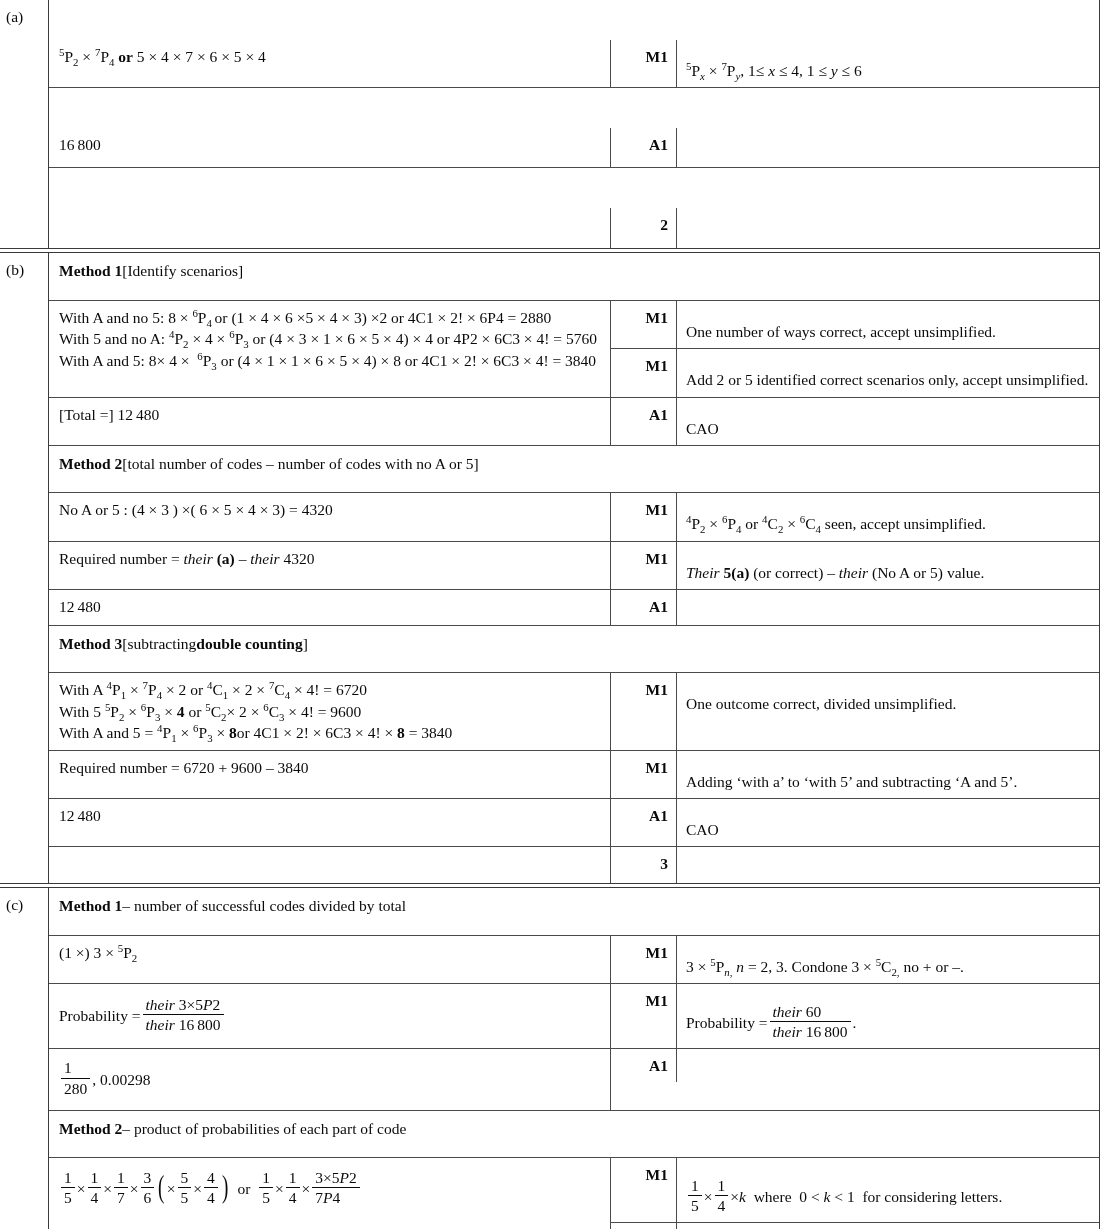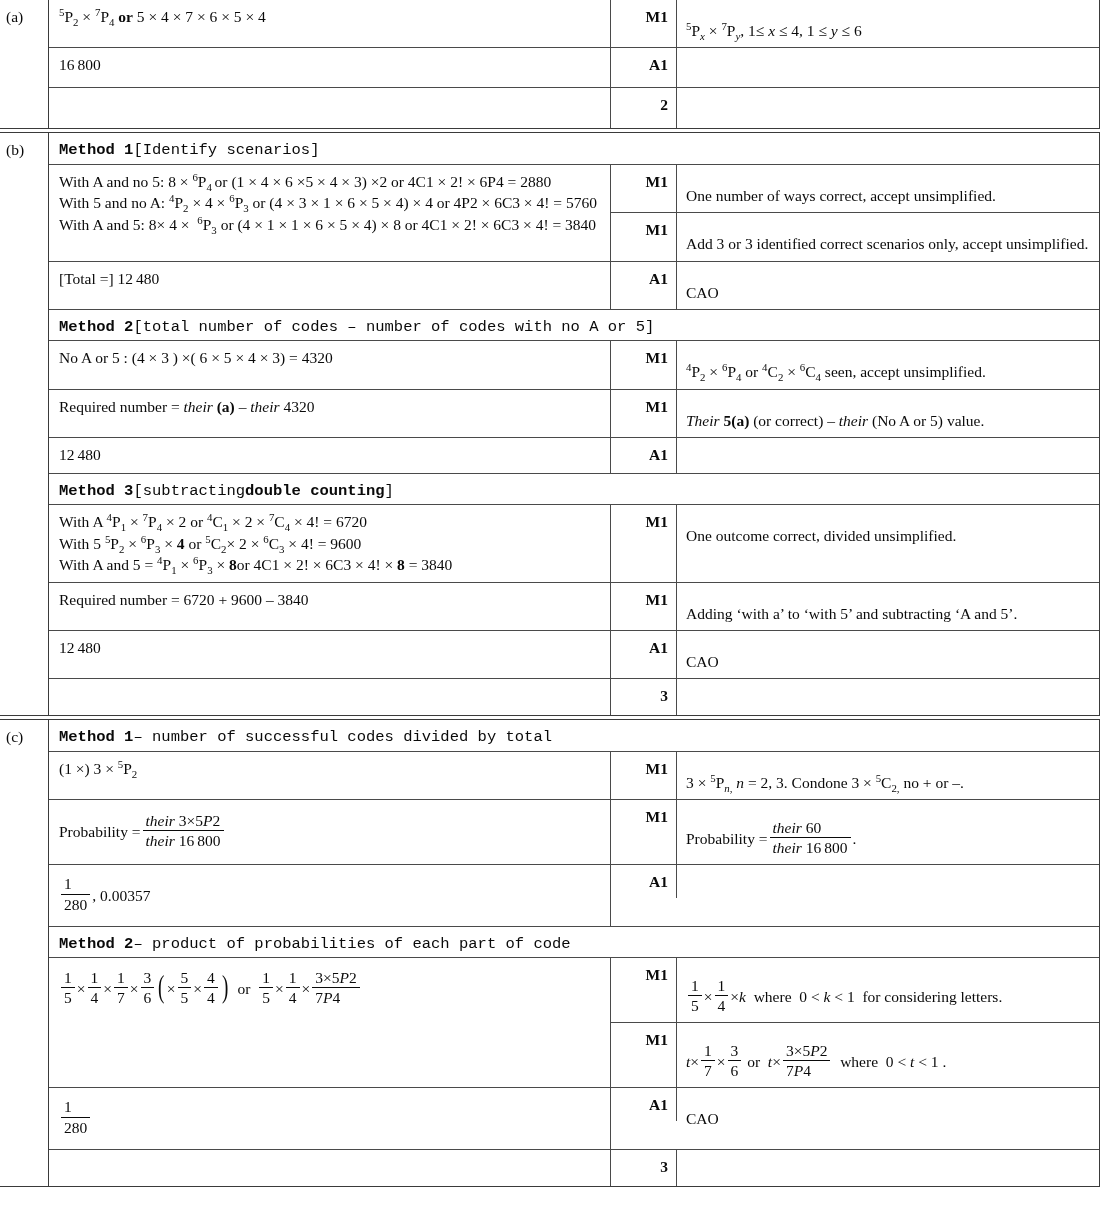--- a/index.html
+++ b/index.html
@@ -85,23 +85,22 @@
     padding: 20px 8px 6px 9px;
     line-height: 1.38;
   }
 
   
   .row-banner {
     display: flex;
     width: 100%;
     box-sizing: border-box;
     border-bottom: 1.1px solid #4a4a4a;
-    padding: 7px 8px 2px 10px;
+    padding: 7px 8px 18px 10px;
     line-height: 1.38;
-    font-family: Liberation Mono, monospace;
   }
 
   .b { font-weight: bold; }
 
   sup { font-size: 0.70em; vertical-align: super; line-height: 0; }
   sub { font-size: 0.70em; vertical-align: sub; line-height: 0; }
 
   
   .frac {
     display: inline-flex;
@@ -128,21 +127,21 @@
     vertical-align: middle;
     position: relative;
     top: -2px;
     font-weight: 300;
     transform: scaleX(0.6);
   }
 
   .eqline { display: inline-flex; align-items: center; }
 
   
-  .h-a1 { min-height: 40px; }
+  .h-a1 { min-height: 40px; margin-top: 40px; }
   .h-a2 { min-height: 36px; }
 </style>
 </head>
 <body>
 
 <div class="sheet">
 
   <div class="part">
     <div class="part-label">(a)</div>
     <div class="part-body">
@@ -178,21 +177,21 @@
 
       <div class="row">
         <div class="col-work">With A and no 5: 8 × <sup>6</sup>P<sub>4 </sub>or (1 × 4 × 6 ×5 × 4 × 3) ×2 or 4C1 × 2! × 6P4 = 2880<br>With 5 and no A: <sup>4</sup>P<sub>2</sub> × 4 × <sup>6</sup>P<sub>3</sub> or (4 × 3 × 1 × 6 × 5 × 4) × 4 or 4P2 × 6C3 × 4! = 5760<br>With A and 5: 8× 4 ×&nbsp; <sup>6</sup>P<sub>3</sub> or (4 × 1 × 1 × 6 × 5 × 4) × 8 or 4C1 × 2! × 6C3 × 4! = 3840</div>
         <div style="flex:1 1 auto; display:flex; flex-direction:column;">
           <div style="display:flex; border-bottom:1.1px solid #4a4a4a;">
             <div class="col-mark" style="flex:0 0 66px;">M1</div>
             <div class="col-note">One number of ways correct, accept unsimplified.</div>
           </div>
           <div style="display:flex; flex:1 1 auto;">
             <div class="col-mark" style="flex:0 0 66px;">M1</div>
-            <div class="col-note">Add 3 or 3 identified correct scenarios only, accept unsimplified.</div>
+            <div class="col-note">Add 2 or 5 identified correct scenarios only, accept unsimplified.</div>
           </div>
         </div>
       </div>
 
       <div class="row h-a2">
         <div class="col-work">[Total =] 12 480</div>
         <div class="col-mark">A1</div>
         <div class="col-note">CAO</div>
       </div>
 
@@ -277,21 +276,21 @@
             <span>.</span>
         </div>
       </div>
 
       <div class="row" style="min-height:62px;">
         <div class="col-work" style="display:flex; align-items:center;">
           <span class="frac">
               <span class="num">1</span>
               <span class="den">280</span>
             </span>
-            <span>, 0.00357</span>
+            <span>, 0.00298</span>
         </div>
         <div class="col-mark" style="align-self:flex-start;">A1</div>
         <div class="col-note"></div>
       </div>
 
       <div class="row-banner"><span class="b">Method 2</span> – product of probabilities of each part of code</div>
 
       <div class="row">
         <div class="col-work" style="padding-top:10px;">
           <span class="eqline">

